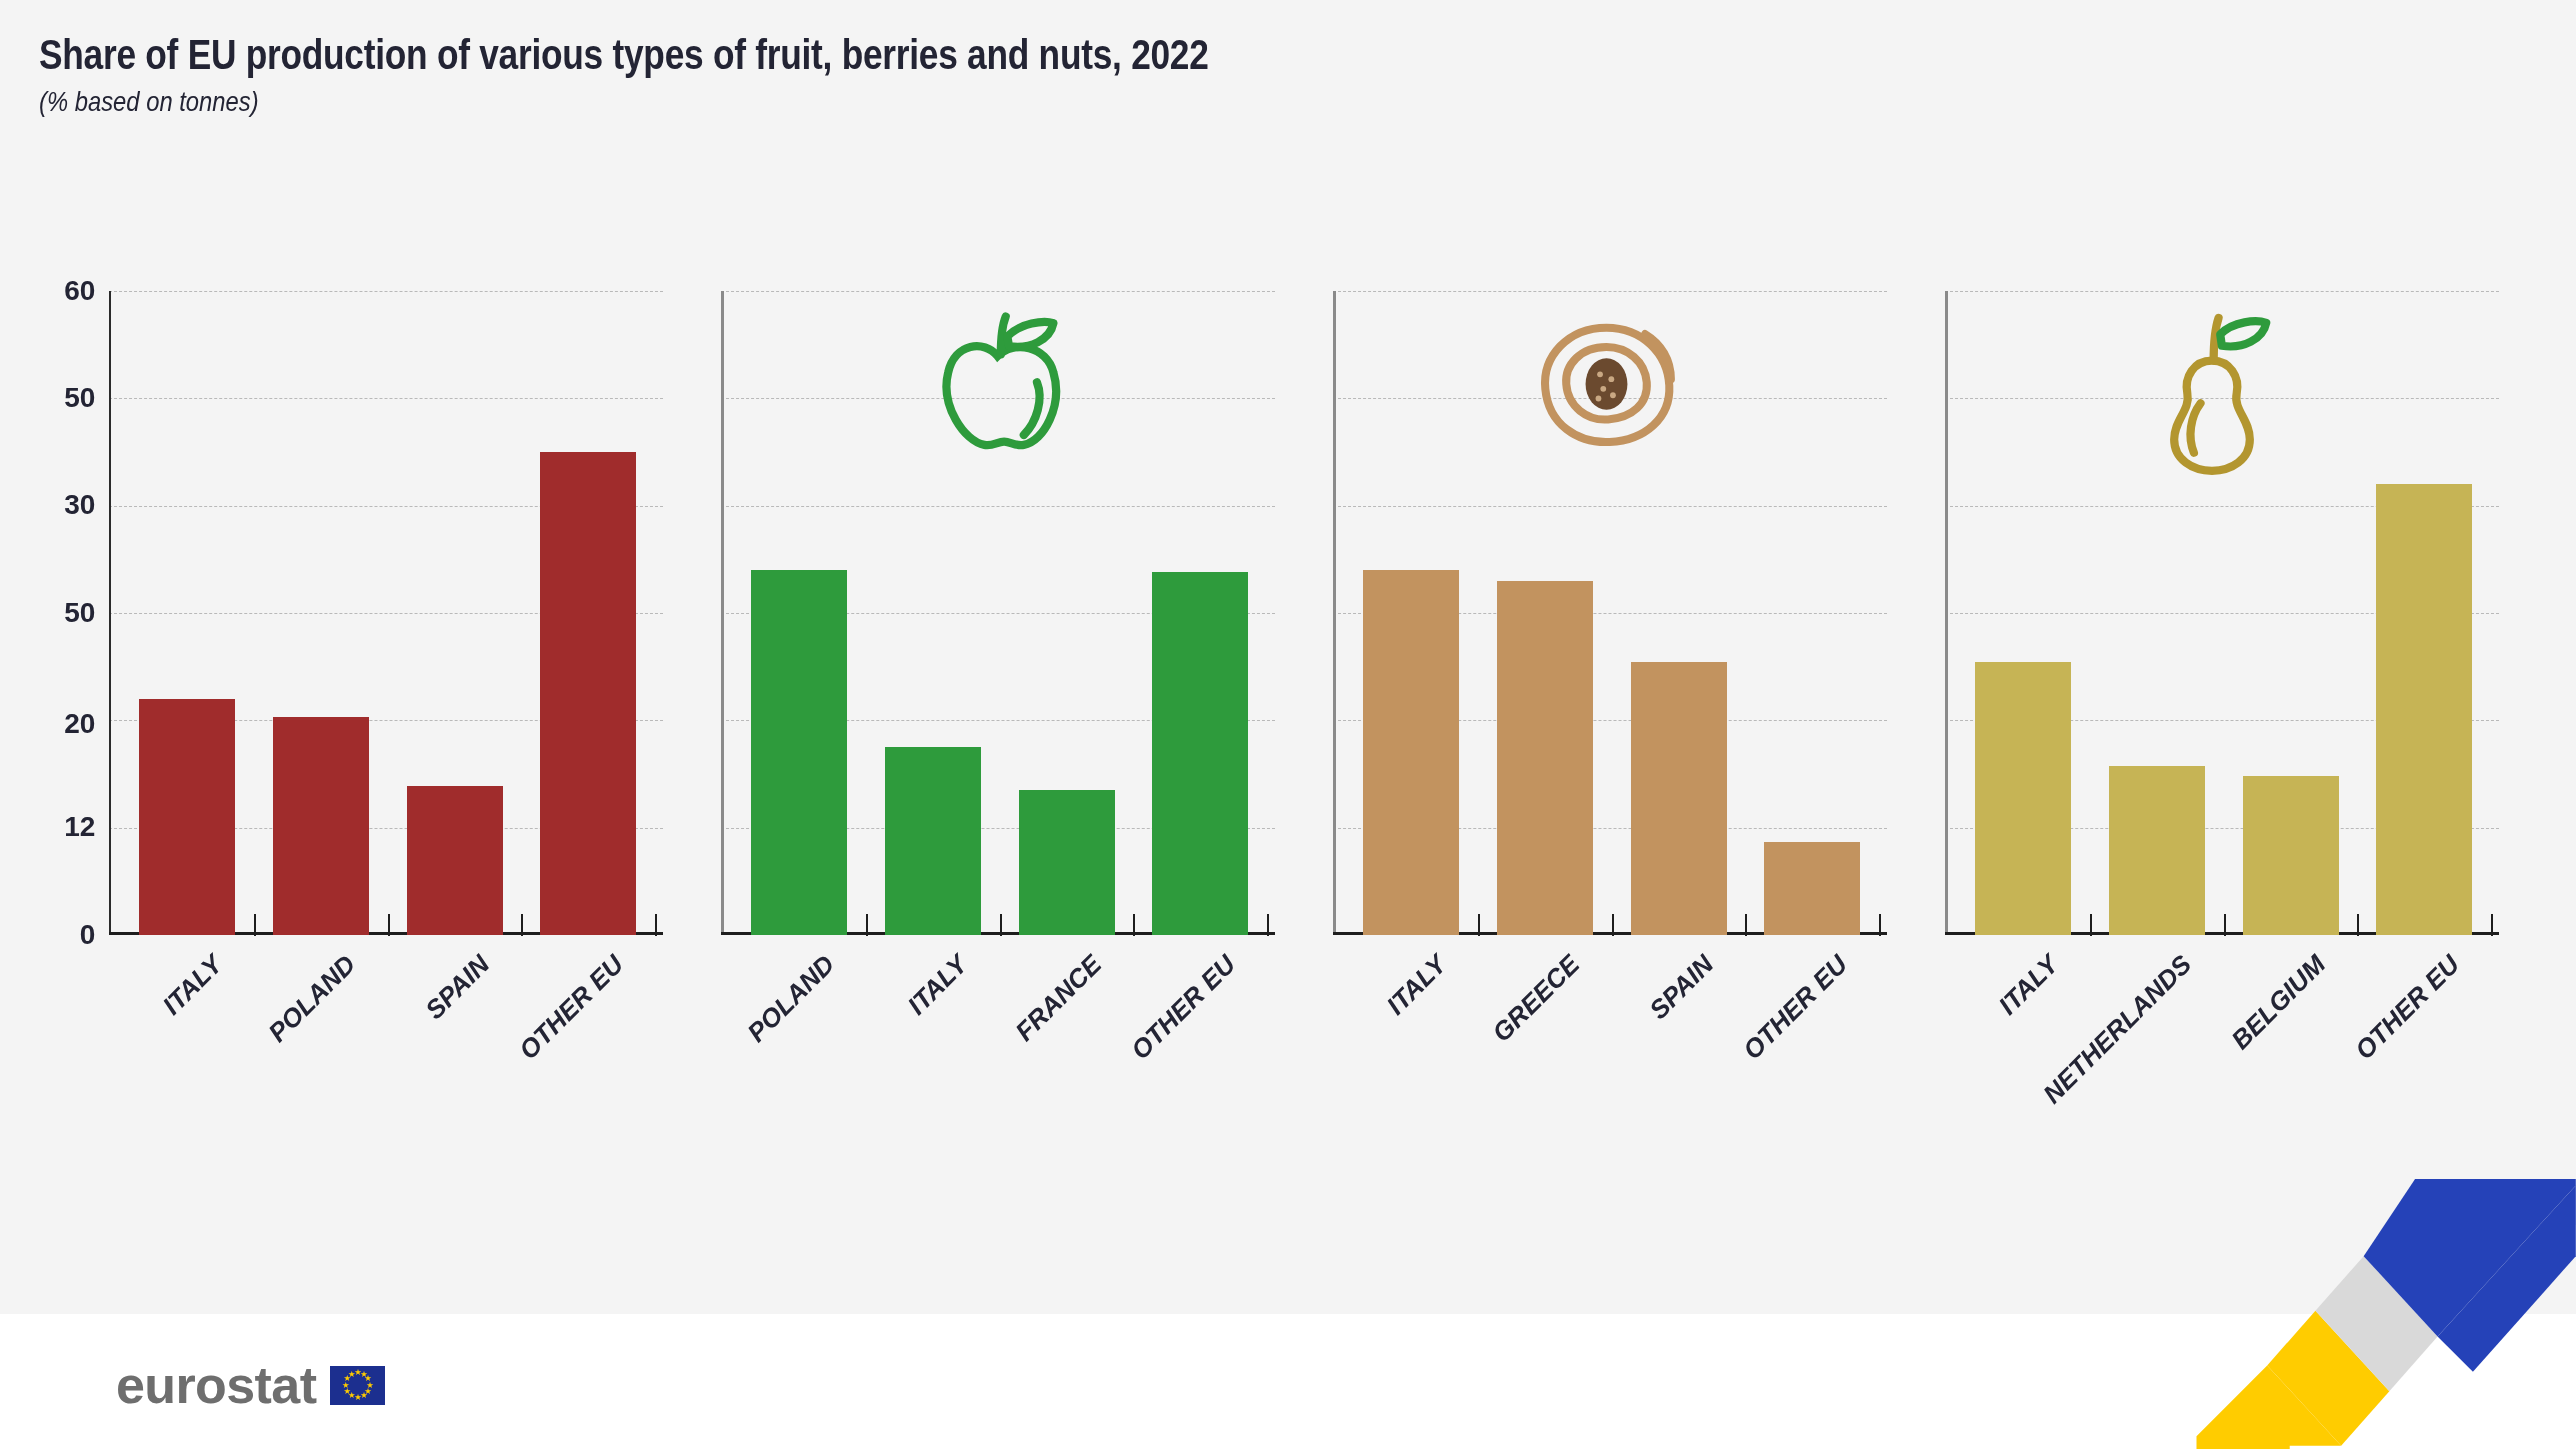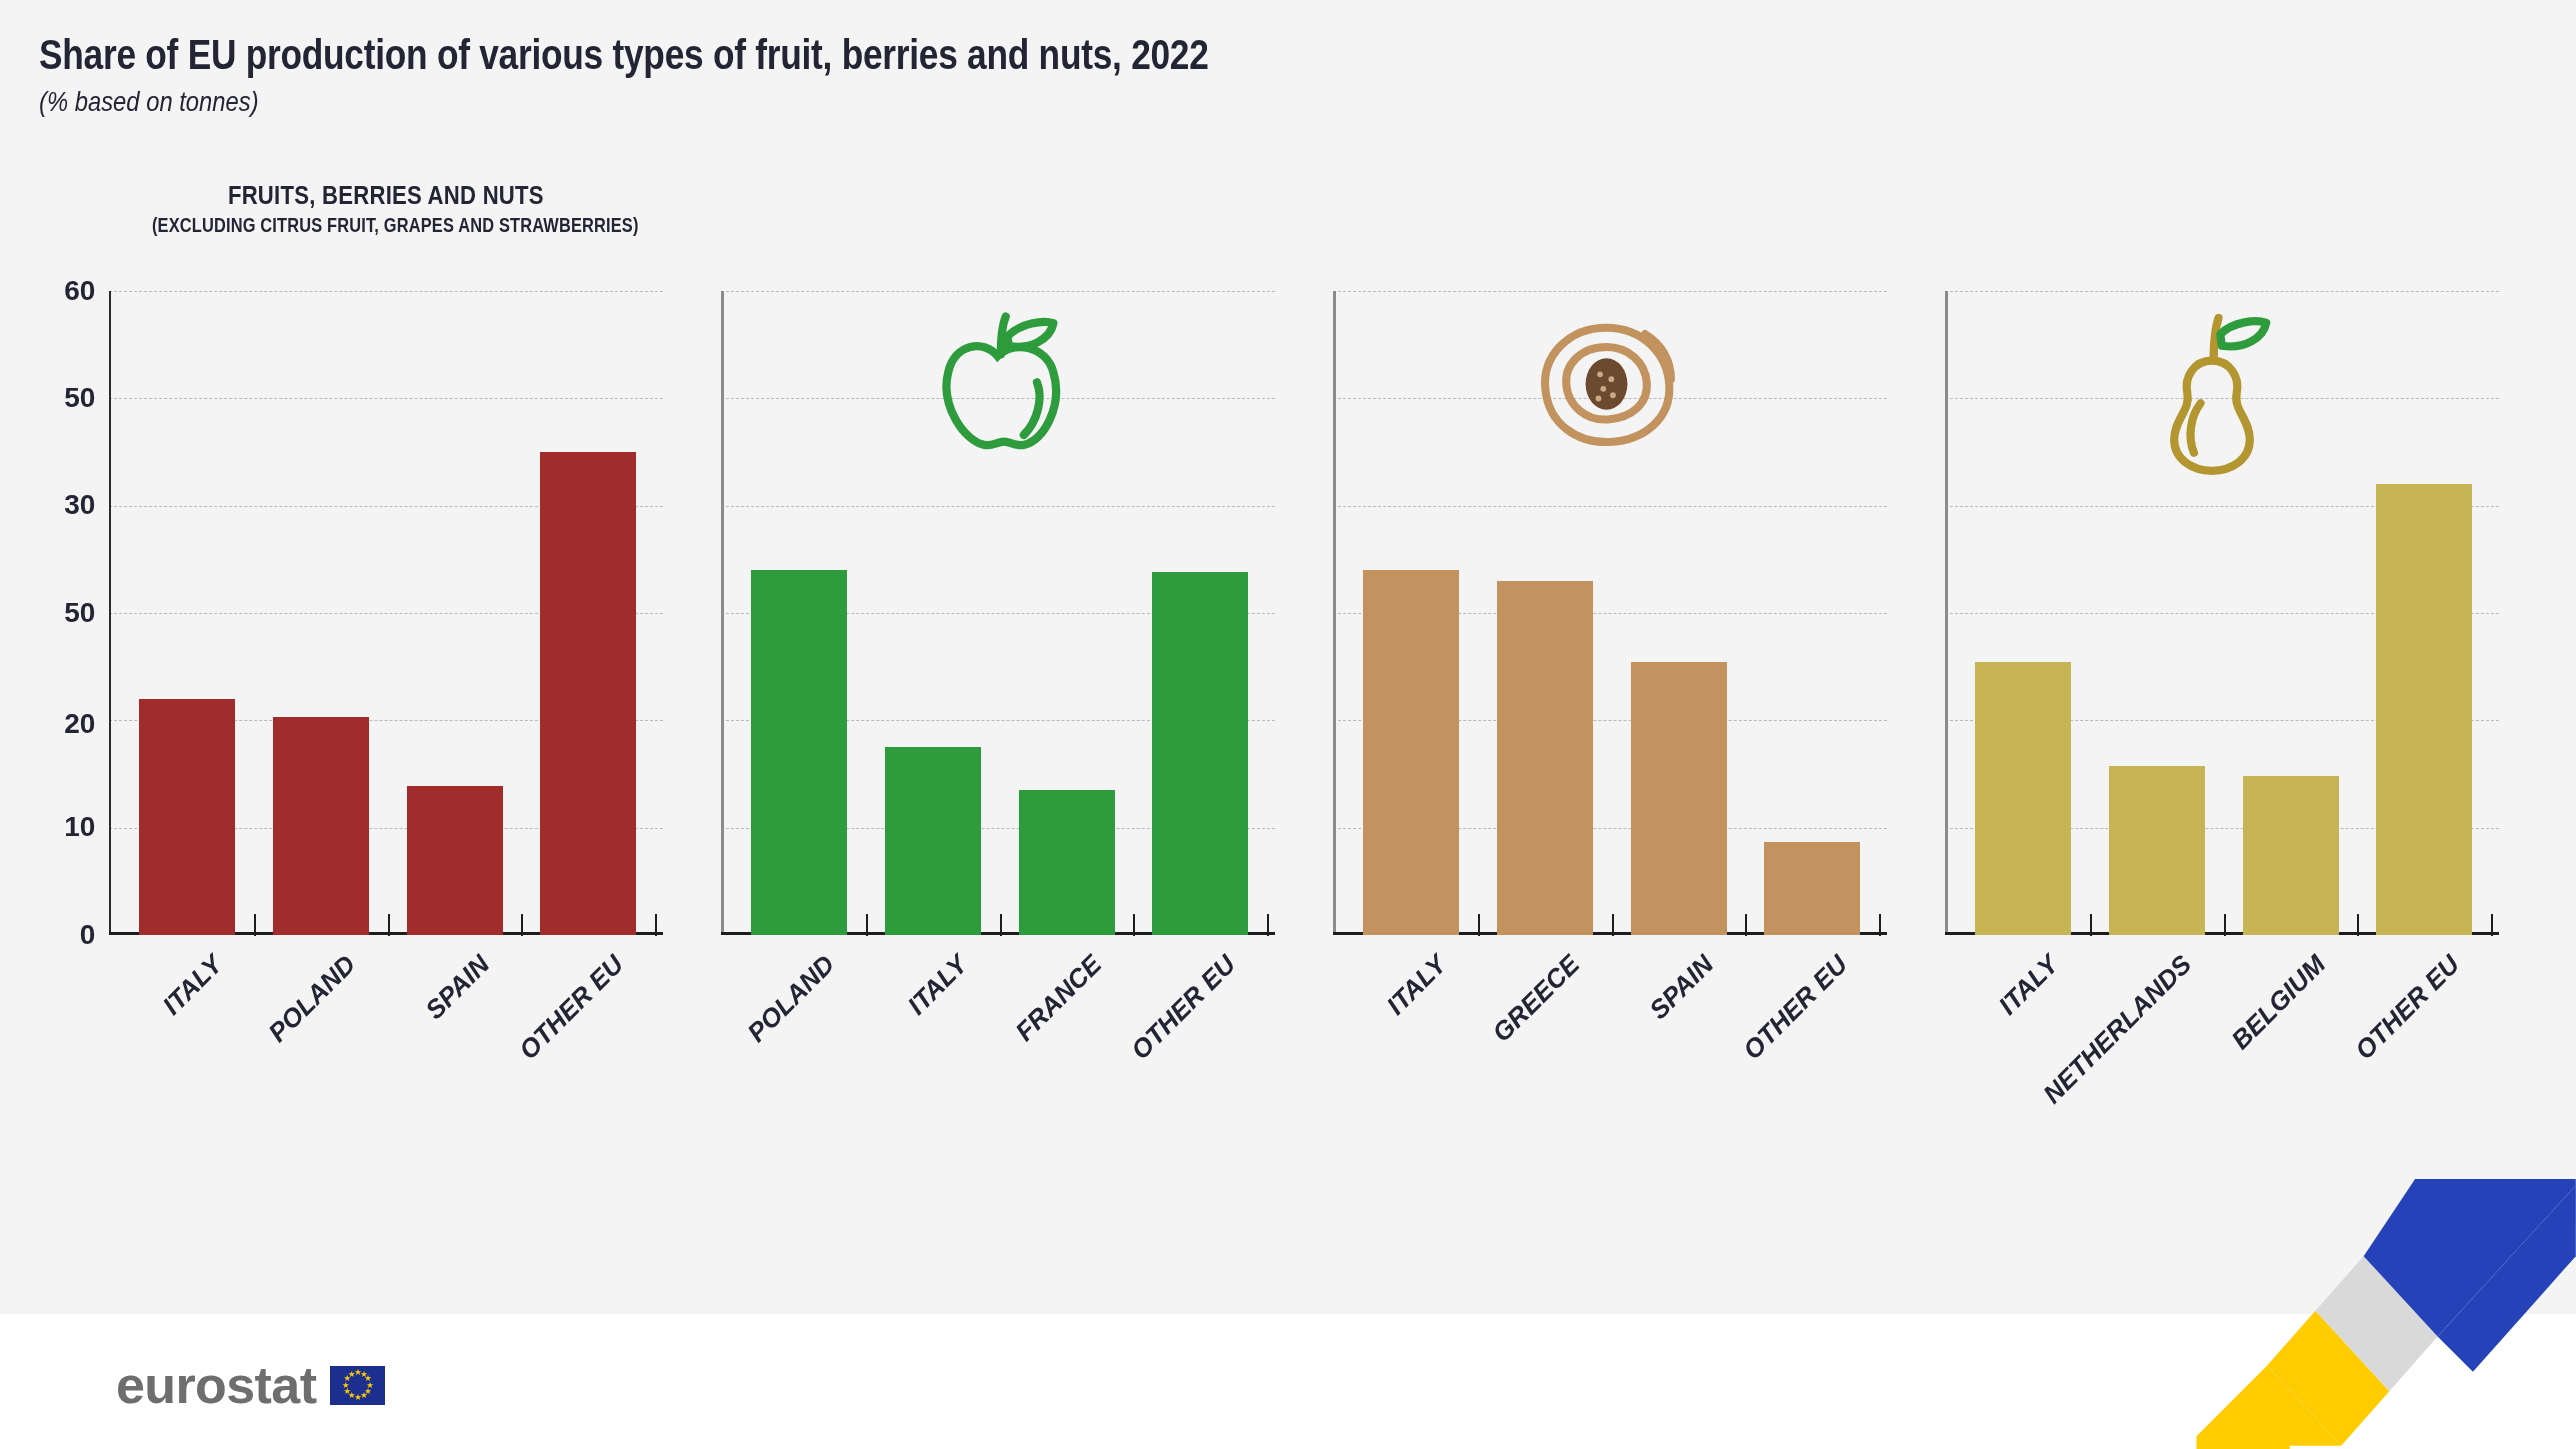--- a/index.html
+++ b/index.html
@@ -88,30 +88,29 @@
 <body>
 
 <div id="header">
   <div id="chart-title">Share of EU production of various types of fruit, berries and nuts, 2022</div>
   <div id="chart-subtitle">(% based on tonnes)</div>
 </div>
 
 <div id="plot-wrap">
   <div id="y-axis-labels">
       <div class="y-tick-label" style="top: 755px;">0</div>
-      <div class="y-tick-label" style="top: 647px;">10</div>
+      <div class="y-tick-label" style="top: 647px;">12</div>
       <div class="y-tick-label" style="top: 544px;">20</div>
       <div class="y-tick-label" style="top: 433px;">50</div>
       <div class="y-tick-label" style="top: 325px;">30</div>
       <div class="y-tick-label" style="top: 218px;">50</div>
       <div class="y-tick-label" style="top: 111px;">60</div>
     </div>
   <div id="panels">
       <div class="panel" style="left: 109px; width: 554px;">
-        <div class="panel-title-box"><div class="panel-title">FRUITS, BERRIES AND NUTS</div><br><div class="panel-subtitle">(EXCLUDING CITRUS FRUIT, GRAPES AND STRAWBERRIES)</div></div>
         <div class="panel-plot">
           <div class="gridline" style="top: 537px;"></div>
           <div class="gridline" style="top: 429px;"></div>
           <div class="gridline" style="top: 322px;"></div>
           <div class="gridline" style="top: 215px;"></div>
           <div class="gridline" style="top: 107px;"></div>
           <div class="gridline" style="top: 0px;"></div>
           <div class="axis-vline"></div>
           <div class="axis-hline"></div>
           <div class="bar" style="left: 30px; width: 96px; height: 236px; background: rgb(160, 44, 44);"></div>

